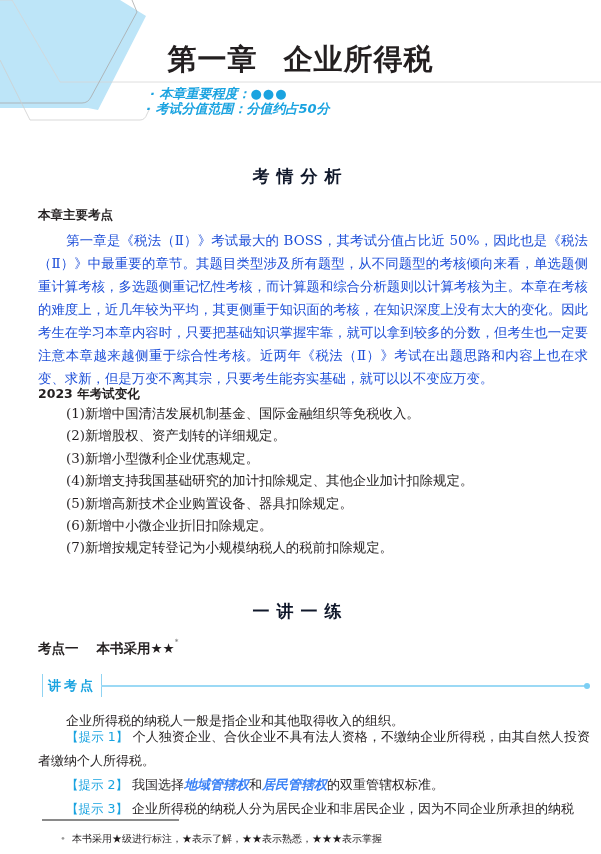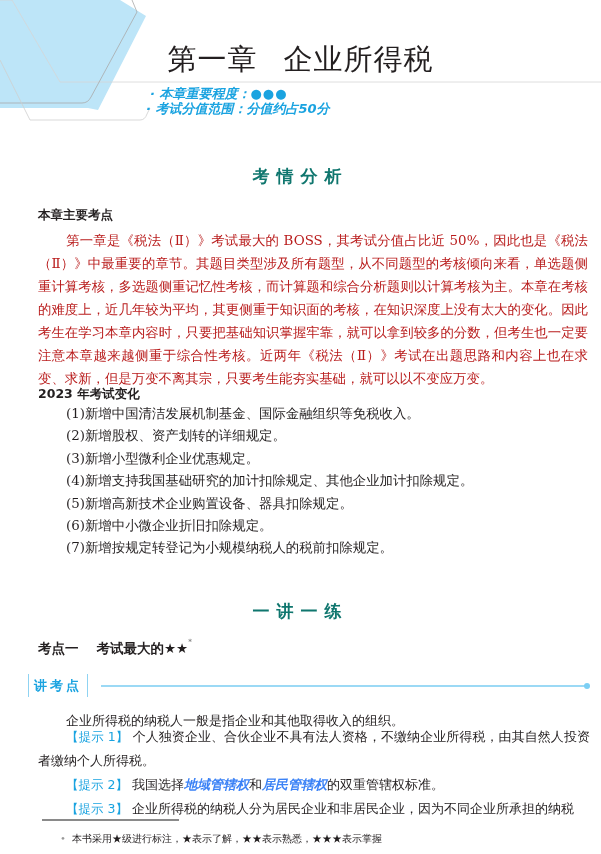--- a/index.html
+++ b/index.html
@@ -1,43 +1,43 @@
 <!DOCTYPE html>
 <html><head>
 <meta charset="utf-8">
 <style>
   html, body { margin: 0; padding: 0; background: #ffffff; }
   body { width: 601px; height: 854px; position: relative; overflow: hidden;
          font-family: "DejaVu Serif", "Liberation Serif", serif; color: #231f20; }
   .deco { position: absolute; left: 0; top: 0; width: 601px; height: 130px; pointer-events: none; }
   .chapter-title { position: absolute; left: 0; width: 601px; top: 40px; text-align: center;
-                   font-family: "DejaVu Sans", "Liberation Sans", sans-serif; font-weight: normal;
+                   font-family: "DejaVu Sans", "Liberation Sans", sans-serif; font-weight: bold;
                    font-size: 29px; letter-spacing: 1px; color: #231f20; }
   .chapter-title .gap { display: inline-block; width: 26px; }
   .meta { position: absolute; left: 146px; top: 86px; font-size: 13px; line-height: 15px;
           color: #1aa3e0; font-style: italic; font-weight: bold;
           font-family: "DejaVu Sans", "Liberation Sans", sans-serif; }
   .meta .row { white-space: nowrap; }
   .meta .row:nth-child(1) { padding-left: 4px; }
   .meta .dots { letter-spacing: 1px; font-style: normal; }
   .section-title { position: absolute; left: 0; width: 601px; text-align: center;
                    font-family: "DejaVu Sans", "Liberation Sans", sans-serif; font-weight: bold;
-                   font-size: 17px; letter-spacing: 7px; color: #0f766e; }
+                   font-size: 17px; letter-spacing: 7px; color: #0f172a; }
   .subhead { position: absolute; left: 38px; font-family: "DejaVu Sans", "Liberation Sans", sans-serif;
              font-weight: bold; font-size: 12.5px; color: #231f20; }
   .para { position: absolute; left: 38px; width: 550px; font-size: 13.4px; line-height: 23px;
-          text-align: justify; color: #b91c1c; }
+          text-align: justify; color: #1d4ed8; }
   .para .indent { display: inline-block; width: 28px; }
   .list { position: absolute; left: 66px; top: 403px; font-size: 13.4px; line-height: 22.4px; color: #231f20; }
   .list .li { white-space: nowrap; }
   .kp-head { position: absolute; left: 38px; top: 640px; font-family: "DejaVu Sans", "Liberation Sans", sans-serif;
              font-weight: bold; font-size: 13.5px; color: #231f20; white-space: nowrap; }
   .kp-head .gap { display: inline-block; width: 18px; }
   .kp-head sup { font-size: 7px; color: #888; vertical-align: top; position: relative; top: -2px; }
-  .tag-box { position: absolute; left: 28px; top: 674px; height: 23px; padding: 0 5px;
+  .tag-box { position: absolute; left: 42px; top: 674px; height: 23px; padding: 0 5px;
              font-family: "DejaVu Sans", "Liberation Sans", sans-serif; font-weight: bold;
              font-size: 13px; color: #1aa3e0; letter-spacing: 3px; line-height: 23px;
              border-left: 1.5px solid #8fd3f2; border-right: 1.5px solid #8fd3f2; }
   .tag-line { position: absolute; left: 101px; top: 685px; width: 485px; height: 2px; background: #9bd9f5; }
   .tag-dot { position: absolute; left: 584px; top: 683px; width: 6px; height: 6px; border-radius: 50%; background: #7ccff4; }
   .hint { color: #1aa3e0; font-family: "DejaVu Sans", "Liberation Sans", sans-serif; font-size: 12.5px; }
   .hl { color: #3b82f6; font-weight: bold; font-style: italic; }
   .body2 { position: absolute; left: 38px; width: 552px; font-size: 13px; line-height: 24px;
            text-align: justify; color: #231f20; }
   .body2 .indent { display: inline-block; width: 28px; }
@@ -78,21 +78,21 @@
   <div class="li">(3)新增小型微利企业优惠规定。</div>
   <div class="li">(4)新增支持我国基础研究的加计扣除规定、其他企业加计扣除规定。</div>
   <div class="li">(5)新增高新技术企业购置设备、器具扣除规定。</div>
   <div class="li">(6)新增中小微企业折旧扣除规定。</div>
   <div class="li">(7)新增按规定转登记为小规模纳税人的税前扣除规定。</div>
 </div>
 
 <div class="section-title" style="top:600px;">一讲一练</div>
 
 <div class="kp-head">
-  <span>考点一</span><span class="gap"></span><span>考试最大的★★</span><sup>*</sup>
+  <span>考点一</span><span class="gap"></span><span>本书采用★★</span><sup>*</sup>
 </div>
 
 <div class="tag-box">讲考点</div>
 <div class="tag-line"></div>
 <div class="tag-dot"></div>
 
 <div class="body2" style="top:701px;margin-top:8px;"><span class="indent"></span><span>企业所得税的纳税人一般是指企业和其他取得收入的组织。</span></div>
 
 <div class="body2" style="top:725px;"><span class="indent"></span><span class="hint">【提示 1】</span> <span>个人独资企业、合伙企业不具有法人资格，不缴纳企业所得税，由其自然人投资者缴纳个人所得税。</span></div>
 

